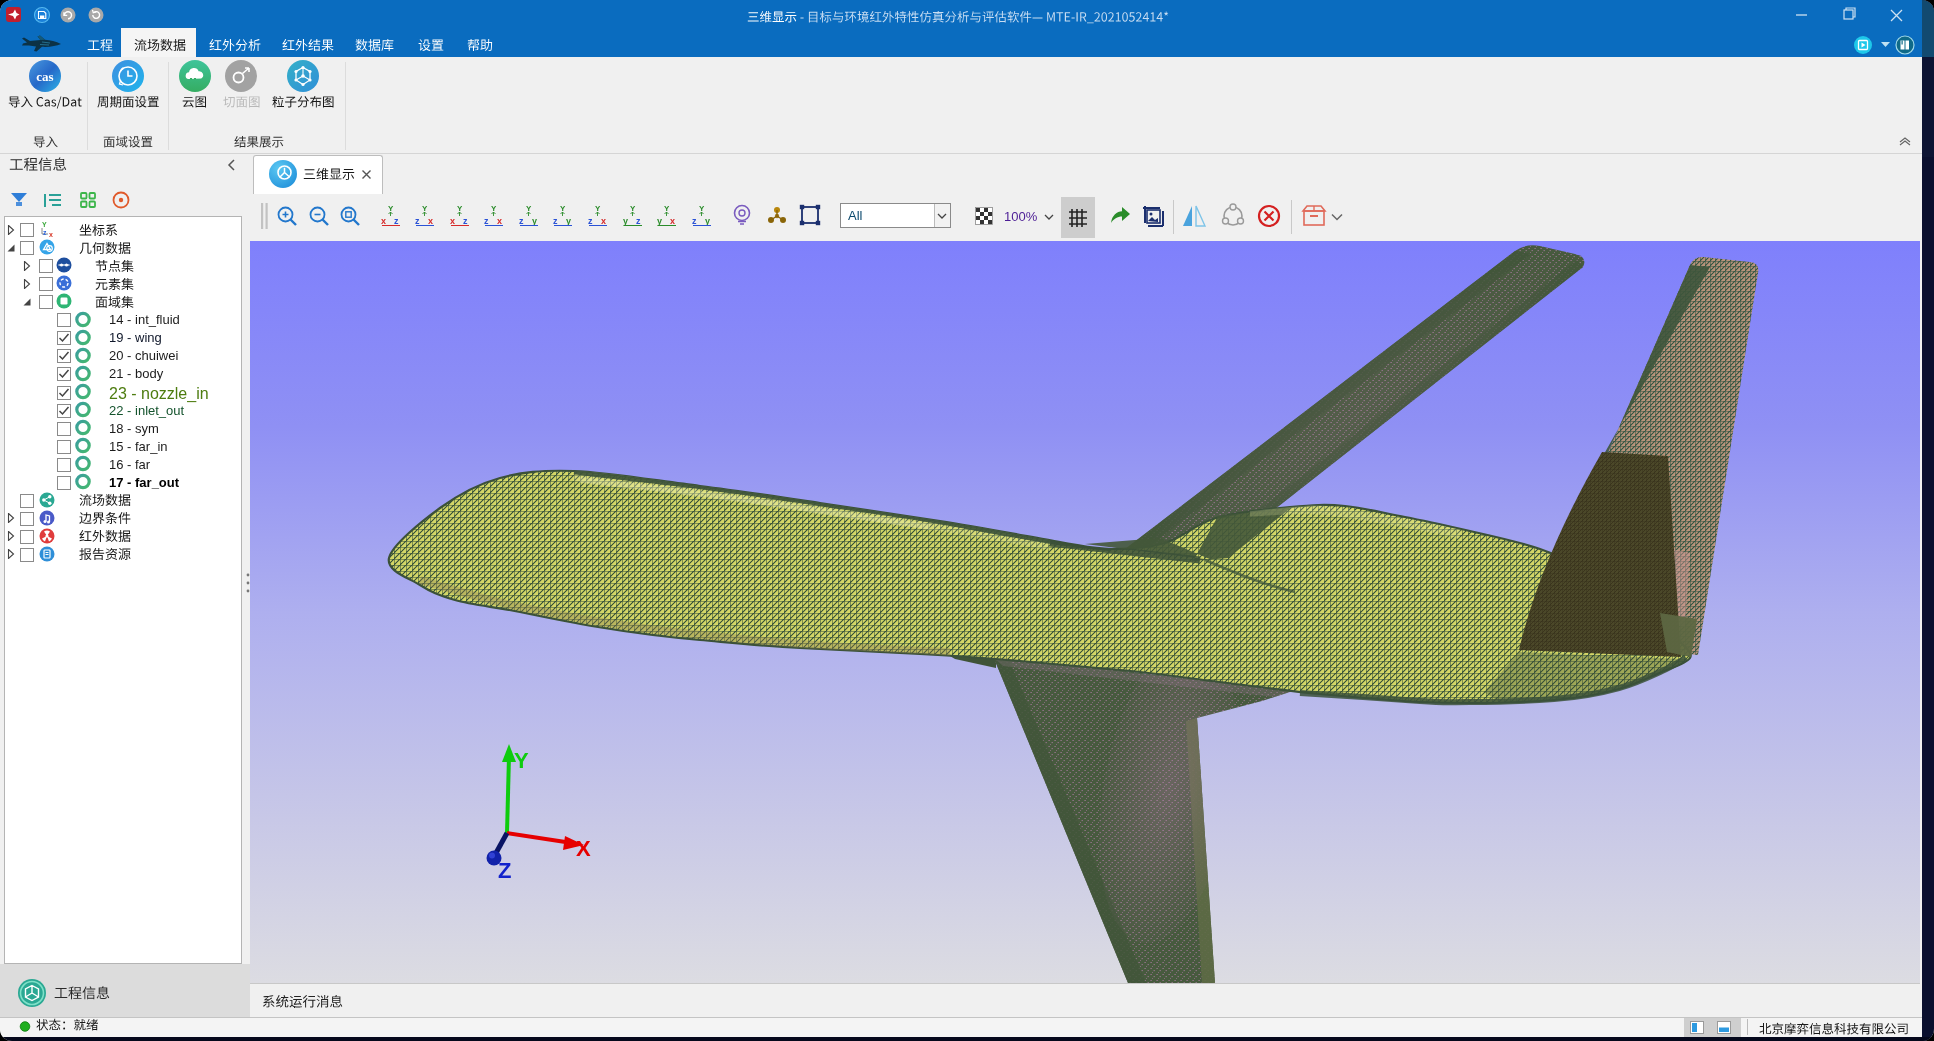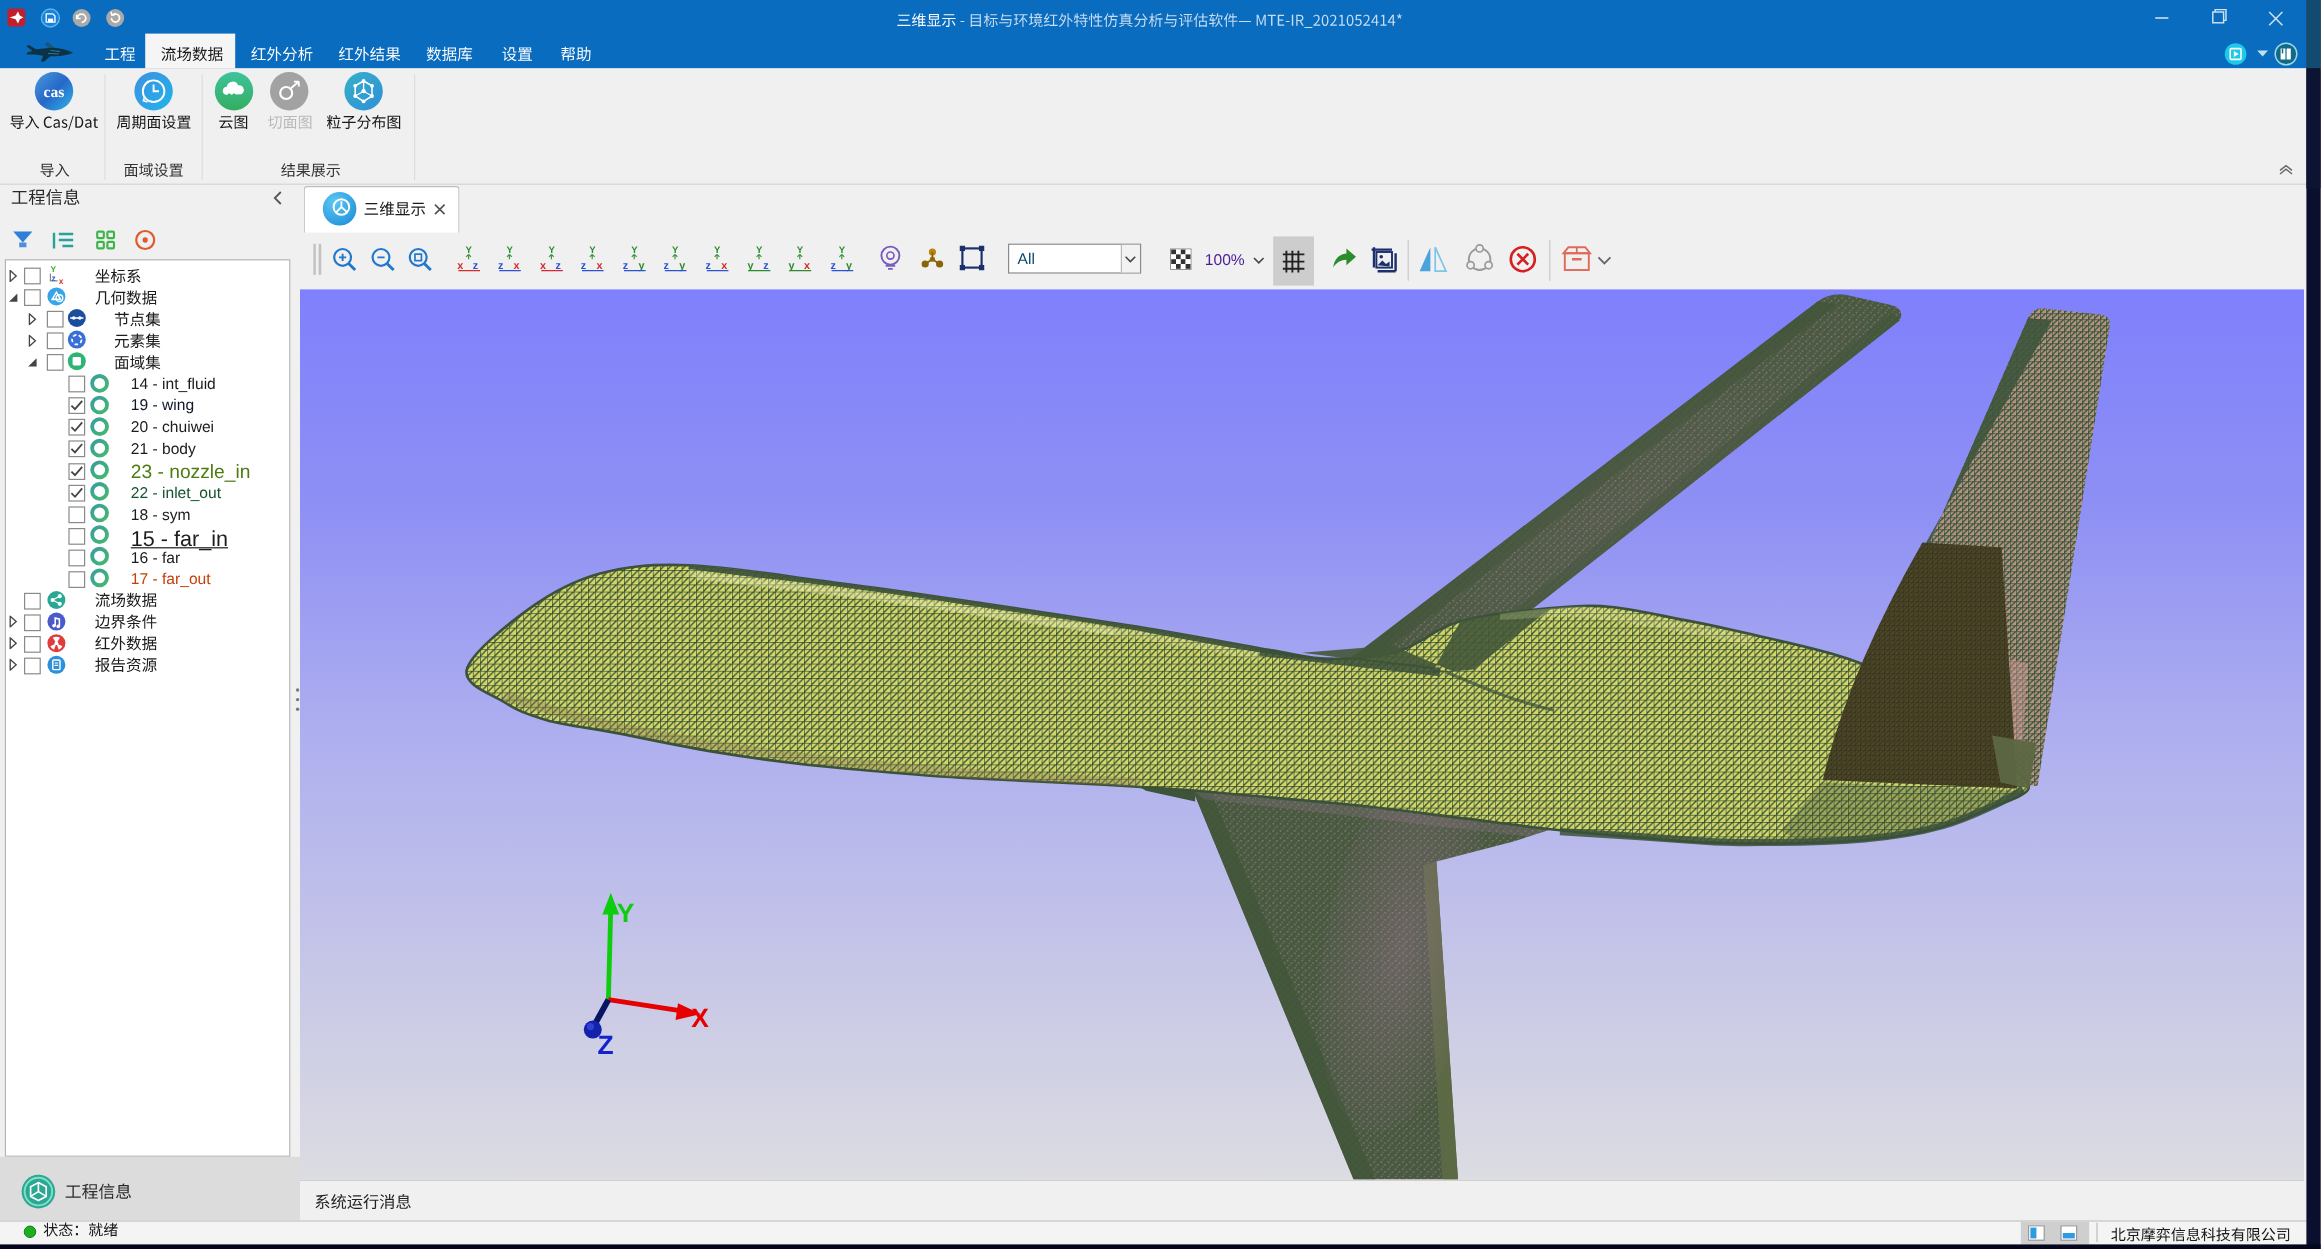--- a/index.html
+++ b/index.html
@@ -1,15 +1,15 @@
 <!DOCTYPE html>
 <html><head><meta charset="utf-8"><style>
 html,body{margin:0;padding:0;background:#000;}
 #app{position:relative;width:1934px;height:1041px;overflow:hidden;background:#f0f0f0;
-  font-family:"Liberation Sans",sans-serif;-webkit-font-smoothing:antialiased;}
+  font-family:"Liberation Sans",sans-serif;border-radius:12px;-webkit-font-smoothing:antialiased;}
 .abs{position:absolute;}
 </style></head><body>
 <div id="app">
     <div class="abs" style="left:0;top:0;width:1922px;height:57px;background:#0a6cbf;"></div>
     <svg class="abs" style="left:6px;top:6px" width="110" height="20">
 <rect x="0" y="1" width="15" height="15" rx="3" fill="#c11f2e"></rect>
       <path d="M2 8.5 L7 7 L9 3.5 L10.5 7 L13.5 8.5 L10.5 10 L9 13.5 L7 10 Z" fill="#fff"></path>
 <circle cx="36" cy="9" r="7.5" fill="#1a80d9" stroke="#55b8f0" stroke-width="1.2"></circle>
       <path d="M32.5 5.5 h5.5 l1.8 1.8 v5.2 h-7.3 Z" fill="none" stroke="#fff" stroke-width="1.1"></path>
       <rect x="34" y="9.5" width="4.3" height="3" fill="#fff"></rect>
@@ -280,21 +280,21 @@
     <div class="abs" style="left:57px;top:439.6px;width:12px;height:12px;background:#fff;border:1px solid #8a8a8a;"></div>
     <svg class="abs" style="left:75px;top:437.38px" width="17" height="17">
       <defs>
         <linearGradient id="grng75437.38" x1="0" y1="0" x2="1" y2="1">
           <stop offset="0" stop-color="#3a9e9e"></stop>
           <stop offset="1" stop-color="#45b86e"></stop>
         </linearGradient>
       </defs>
       <circle cx="8" cy="8.5" r="6.2" fill="none" stroke="url(#grng75437.38)" stroke-width="3.2"></circle>
     </svg>
-    <div class="abs" style="left:109px;top:438.6px;font-size:18px;color:#1c1c1c;white-space:pre;text-decoration:underline;">15 - far_in</div>
+    <div class="abs" style="left:109px;top:438.6px;font-size:13px;color:#1c1c1c;white-space:pre;">15 - far_in</div>
     <div class="abs" style="left:57px;top:457.6px;width:12px;height:12px;background:#fff;border:1px solid #8a8a8a;"></div>
     <svg class="abs" style="left:75px;top:455.42px" width="17" height="17">
       <defs>
         <linearGradient id="grng75455.42" x1="0" y1="0" x2="1" y2="1">
           <stop offset="0" stop-color="#3a9e9e"></stop>
           <stop offset="1" stop-color="#45b86e"></stop>
         </linearGradient>
       </defs>
       <circle cx="8" cy="8.5" r="6.2" fill="none" stroke="url(#grng75455.42)" stroke-width="3.2"></circle>
     </svg>
@@ -302,21 +302,21 @@
     <div class="abs" style="left:57px;top:475.7px;width:12px;height:12px;background:#fff;border:1px solid #8a8a8a;"></div>
     <svg class="abs" style="left:75px;top:473.46px" width="17" height="17">
       <defs>
         <linearGradient id="grng75473.46" x1="0" y1="0" x2="1" y2="1">
           <stop offset="0" stop-color="#3a9e9e"></stop>
           <stop offset="1" stop-color="#45b86e"></stop>
         </linearGradient>
       </defs>
       <circle cx="8" cy="8.5" r="6.2" fill="none" stroke="url(#grng75473.46)" stroke-width="3.2"></circle>
     </svg>
-    <div class="abs" style="left:109px;top:474.7px;font-size:13px;color:#c2410c;white-space:pre;">17 - far_out</div>
+    <div class="abs" style="left:109px;top:474.7px;font-size:13px;color:#000000;white-space:pre;font-weight:bold;">17 - far_out</div>
     <div class="abs" style="left:20px;top:493.7px;width:12px;height:12px;background:#fff;border:1px solid #8a8a8a;"></div>
     <svg class="abs" style="left:39px;top:491.49999999999994px" width="17" height="17">
       <circle cx="8" cy="8" r="7.5" fill="#2aa893"></circle>
       <circle cx="10.8" cy="4.8" r="1.7" fill="#fff"></circle>
       <circle cx="10.8" cy="11.2" r="1.7" fill="#fff"></circle>
       <circle cx="4.8" cy="8" r="1.7" fill="#fff"></circle>
       <path d="M10.8 4.8 L4.8 8 L10.8 11.2" stroke="#fff" stroke-width="1" fill="none"></path>
     </svg>
     <svg style="position:absolute;left:79.0px;top:490.2px;overflow:visible" width="54" height="21">
       <path transform="translate(0,14.9)" d="M7.5 -4.7V0.5H8.4V-4.7ZM5.2 -4.7V-3.4C5.2 -2.2 5 -0.7 3.4 0.4C3.7 0.5 4 0.8 4.1 1C5.9 -0.2 6.1 -1.9 6.1 -3.3V-4.7ZM9.8 -4.7V-0.6C9.8 0.2 9.9 0.4 10.1 0.6C10.2 0.8 10.5 0.8 10.8 0.8C10.9 0.8 11.3 0.8 11.4 0.8C11.6 0.8 11.9 0.8 12.1 0.7C12.2 0.6 12.3 0.4 12.4 0.2C12.5 -0.1 12.5 -0.8 12.5 -1.3C12.3 -1.4 12 -1.5 11.8 -1.7C11.8 -1.1 11.8 -0.6 11.8 -0.4C11.8 -0.2 11.7 -0.1 11.7 -0C11.6 0 11.5 0 11.4 0C11.3 0 11.1 0 11 0C10.9 0 10.8 0 10.8 -0C10.7 -0.1 10.7 -0.2 10.7 -0.5V-4.7ZM1.1 -10.1C1.9 -9.6 2.8 -8.9 3.3 -8.4L3.9 -9.2C3.4 -9.6 2.5 -10.3 1.7 -10.8ZM0.5 -6.5C1.4 -6.1 2.4 -5.5 2.9 -5L3.4 -5.8C2.9 -6.3 1.9 -6.9 1 -7.2ZM0.8 0.2 1.7 0.9C2.4 -0.3 3.3 -2 4 -3.3L3.3 -4C2.6 -2.5 1.5 -0.8 0.8 0.2ZM7.3 -10.7C7.5 -10.3 7.7 -9.7 7.8 -9.2H4.1V-8.3H6.7C6.1 -7.6 5.4 -6.7 5.2 -6.5C4.9 -6.3 4.5 -6.2 4.3 -6.1C4.4 -5.9 4.5 -5.4 4.5 -5.2C4.9 -5.3 5.5 -5.4 10.9 -5.7C11.1 -5.4 11.4 -5.1 11.5 -4.8L12.3 -5.3C11.8 -6.1 10.8 -7.3 10 -8.2L9.3 -7.7C9.6 -7.4 9.9 -6.9 10.3 -6.5L6.2 -6.3C6.7 -6.9 7.3 -7.7 7.8 -8.3H12.3V-9.2H8.8C8.7 -9.7 8.4 -10.4 8.2 -10.9Z M18.3 -5.6C18.5 -5.7 18.9 -5.8 19.5 -5.8H20.4C19.9 -4.4 18.9 -3.2 17.7 -2.4L17.6 -3.2L16.2 -2.6V-6.8H17.6V-7.7H16.2V-10.8H15.2V-7.7H13.7V-6.8H15.2V-2.3C14.6 -2.1 14 -1.8 13.5 -1.7L13.8 -0.7C14.9 -1.1 16.4 -1.7 17.7 -2.3L17.7 -2.4C17.9 -2.2 18.3 -2 18.4 -1.8C19.7 -2.7 20.7 -4.1 21.3 -5.8H22.4C21.6 -3 20.1 -0.9 17.9 0.5C18.1 0.6 18.5 0.9 18.7 1C20.9 -0.4 22.4 -2.7 23.3 -5.8H24.2C24 -2 23.7 -0.5 23.4 -0.1C23.2 0 23.1 0.1 22.9 0.1C22.7 0.1 22.2 0.1 21.6 0C21.8 0.3 21.9 0.7 21.9 0.9C22.5 0.9 23 1 23.3 0.9C23.7 0.9 23.9 0.8 24.2 0.5C24.6 -0.1 24.9 -1.7 25.2 -6.2C25.2 -6.4 25.2 -6.7 25.2 -6.7H20C21.3 -7.5 22.6 -8.6 24 -9.8L23.3 -10.4L23.1 -10.3H17.9V-9.4H22.1C20.9 -8.4 19.7 -7.5 19.2 -7.2C18.7 -6.9 18.3 -6.6 17.9 -6.6C18.1 -6.3 18.3 -5.9 18.3 -5.6Z M31.8 -10.7C31.5 -10.2 31.1 -9.4 30.8 -8.9L31.4 -8.6C31.8 -9.1 32.2 -9.7 32.6 -10.3ZM27.1 -10.3C27.5 -9.8 27.8 -9 27.9 -8.6L28.7 -8.9C28.6 -9.4 28.2 -10.1 27.9 -10.6ZM31.3 -3.4C31 -2.7 30.6 -2.1 30.1 -1.6C29.6 -1.9 29.1 -2.1 28.6 -2.3C28.8 -2.7 29 -3 29.2 -3.4ZM27.4 -2C28.1 -1.7 28.8 -1.4 29.4 -1.1C28.6 -0.5 27.6 -0.1 26.5 0.2C26.7 0.4 26.9 0.7 27 0.9C28.2 0.6 29.3 0.1 30.2 -0.7C30.7 -0.4 31.1 -0.1 31.4 0.1L32 -0.6C31.7 -0.8 31.3 -1 30.9 -1.2C31.6 -2 32.1 -2.9 32.4 -4L31.9 -4.2L31.7 -4.2H29.6L29.9 -4.9L29 -5C28.9 -4.8 28.8 -4.5 28.7 -4.2H26.9V-3.4H28.3C28 -2.9 27.7 -2.4 27.4 -2ZM29.3 -10.9V-8.5H26.6V-7.7H29C28.4 -6.9 27.4 -6 26.5 -5.7C26.7 -5.5 26.9 -5.1 27 -4.9C27.8 -5.3 28.7 -6.1 29.3 -6.8V-5.3H30.3V-7C30.9 -6.6 31.7 -6 32 -5.7L32.5 -6.4C32.2 -6.6 31.1 -7.3 30.4 -7.7H32.9V-8.5H30.3V-10.9ZM34.2 -10.8C33.9 -8.5 33.3 -6.3 32.3 -5C32.5 -4.8 32.8 -4.5 33 -4.4C33.3 -4.9 33.6 -5.4 33.9 -6.1C34.2 -4.8 34.5 -3.6 35 -2.6C34.3 -1.4 33.3 -0.4 31.9 0.3C32 0.5 32.3 0.9 32.4 1.1C33.7 0.4 34.7 -0.5 35.5 -1.7C36.2 -0.6 37 0.3 38 0.9C38.1 0.7 38.4 0.3 38.6 0.2C37.5 -0.4 36.7 -1.4 36 -2.6C36.7 -3.9 37.2 -5.5 37.4 -7.5H38.3V-8.4H34.6C34.8 -9.1 35 -9.9 35.1 -10.7ZM36.5 -7.5C36.3 -6 36 -4.7 35.5 -3.6C35 -4.8 34.7 -6.1 34.4 -7.5Z M45.3 -3.1V1.1H46.1V0.5H50.2V1H51.1V-3.1H48.5V-4.7H51.5V-5.6H48.5V-7H51V-10.3H44.1V-6.4C44.1 -4.4 44 -1.5 42.7 0.5C42.9 0.6 43.3 0.9 43.5 1C44.6 -0.6 44.9 -2.8 45 -4.7H47.6V-3.1ZM45.1 -9.5H50.1V-7.8H45.1ZM45.1 -7H47.6V-5.6H45.1L45.1 -6.4ZM46.1 -0.3V-2.3H50.2V-0.3ZM41.2 -10.9V-8.3H39.5V-7.4H41.2V-4.5C40.5 -4.3 39.9 -4.1 39.4 -4L39.6 -3.1L41.2 -3.5V-0.2C41.2 0 41.1 0.1 41 0.1C40.8 0.1 40.3 0.1 39.7 0.1C39.8 0.3 40 0.7 40 0.9C40.8 1 41.3 0.9 41.6 0.8C42 0.6 42.1 0.4 42.1 -0.2V-3.8L43.6 -4.3L43.4 -5.2L42.1 -4.8V-7.4H43.5V-8.3H42.1V-10.9Z" fill="#1c1c1c"></path>

